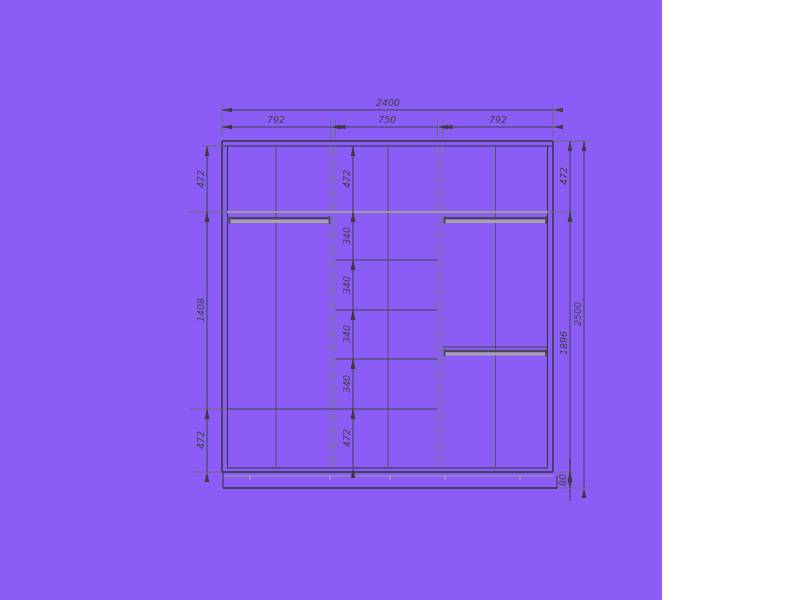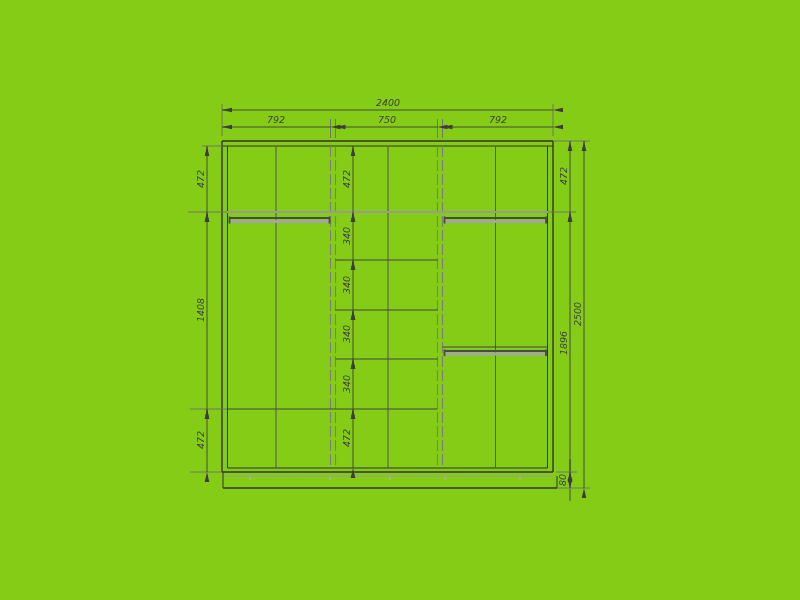--- a/index.html
+++ b/index.html
@@ -1,16 +1,16 @@
 <!DOCTYPE html>
 <html><head>
 <meta charset="utf-8">
 <style>
   html,body{margin:0;padding:0;background:#ffffff;width:800px;height:600px;overflow:hidden;}
-  .canvas-wrap{width:800px;height:600px;background:#84cc16;}
+  .canvas-wrap{width:662px;height:600px;background:#8b5cf6;}
   svg{display:block;}
   text{
     font-family:"DejaVu Sans","Liberation Sans",sans-serif;
     font-style:italic;
     font-size:9.5px;
     fill:#3f3f3f;
   }
   .frame-line{stroke:#333;fill:none;}
   .thin{stroke-width:1;}
   .thick{stroke-width:1.4;}

